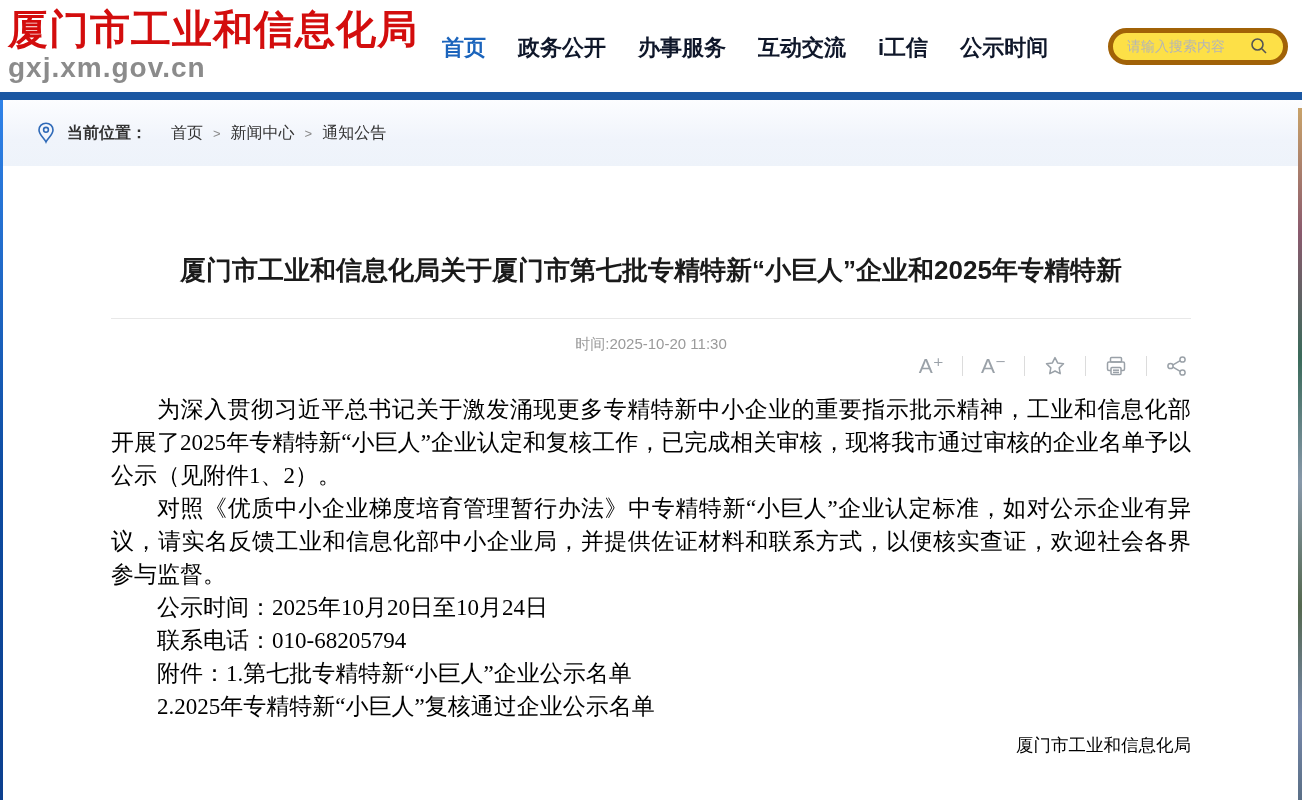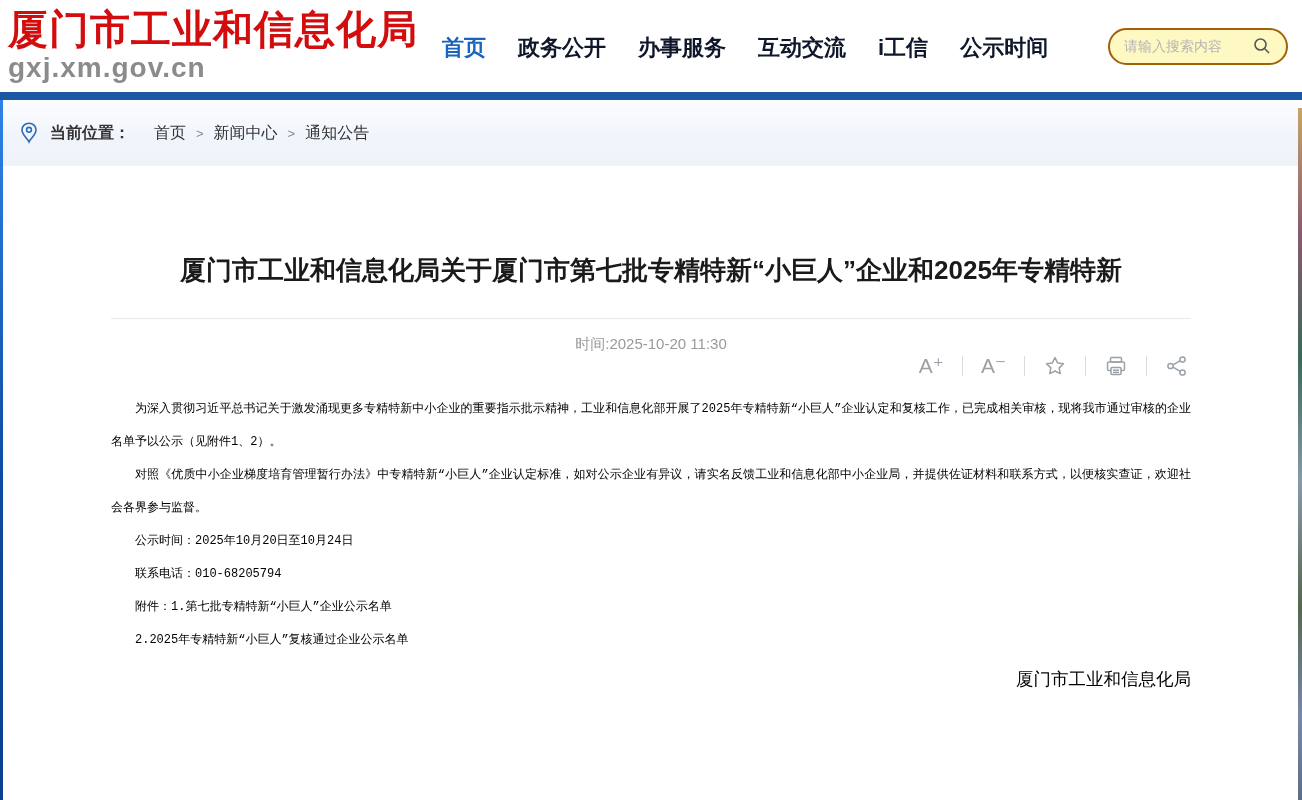--- a/index.html
+++ b/index.html
@@ -9,50 +9,50 @@
   
   .site-header { height:92px; display:flex; align-items:center; background:#fff; position:relative; }
   .logo-block { margin-left:8px; line-height:1; }
   .logo-title { font-family:"Liberation Serif","DejaVu Serif",serif; font-weight:bold;
     font-size:40px; color:#d30d0d; letter-spacing:1px; }
   .logo-domain { font-size:28px; font-weight:bold; color:#8b8b8b; margin-top:4px; letter-spacing:1px; }
   .main-nav { display:flex; align-items:center; gap:32px; margin-left:24px; margin-top:4px; }
   .nav-item { font-size:22px; font-weight:bold; color:#0f172a; cursor:pointer; white-space:nowrap; }
   .nav-item.active { color:#1b64bc; }
   .search-box { margin-left:auto; margin-right:14px; width:180px; height:37px;
-    border:2px solid #a16207; border-radius:19px; display:flex; align-items:center;
-    padding:0 14px; background:#fef9c3; }
+    border:5px solid #a16207; border-radius:19px; display:flex; align-items:center;
+    padding:0 14px; background:#fde047; }
   .search-input { border:none; outline:none; flex:1; font-size:14px; color:#333; min-width:0; background:transparent; }
   .search-input::placeholder { color:#b5b5b5; }
   .search-icon-btn { width:20px; height:20px; cursor:pointer; flex:none; }
 
   
   .blue-bar { height:8px; background:#1b57a2; }
-  .breadcrumb-band { height:66px; display:flex; align-items:center; padding-left:20px;
+  .breadcrumb-band { height:66px; display:flex; align-items:center; padding-left:37px;
     background:linear-gradient(180deg,#fcfdff 0%, #f0f4fb 60%, #eef3fa 100%);
     font-size:16px; color:#333; }
   .breadcrumb-band .pin { width:18px; height:22px; margin-right:12px; flex:none; }
   .crumb-label { font-weight:bold; color:#333; margin-right:14px; }
   .crumb-link { color:#333; margin:0 10px; cursor:pointer; }
   .crumb-sep { color:#8a8a8a; font-size:13px; }
 
   
   .article-col { width:1080px; margin:12px auto; }
   .article-title { margin-top:78px; text-align:center; font-size:26px; font-weight:bold;
     color:#1a1a1a; line-height:52px; }
   .divider { margin-top:22px; border-top:1px solid #e8e8e8; }
   .meta-row { display:flex; align-items:center; padding-top:16px; height:46px;flex-direction:column; }
   .meta-time { font-size:15px; color:#9a9a9a; }
   .tools { margin-left:auto; display:flex; align-items:center; color:#9aa1a8; }
   .tool-btn { font-size:21px; color:#9aa1a8; cursor:pointer; padding:0 2px; display:flex; align-items:center; }
   .tool-sep { width:1px; height:20px; background:#dcdcdc; margin:0 16px; }
   .tool-btn svg { display:block; }
 
-  .body-text { margin-top:28px; font-family:Liberation Mono, monospace;
-    font-size:12px; color:#000; line-height:33px; text-align:justify; }
+  .body-text { margin-top:28px; font-family:Liberation Serif, serif;
+    font-size:23px; color:#000; line-height:33px; text-align:justify; }
   .body-text p { text-indent:2em; }
 
   .signature { margin-top:6px; text-align:right; font-family:"Liberation Serif","DejaVu Serif",serif;
     font-size:17.5px; color:#000; line-height:33px; }
 
   
   .edge-left { position:absolute; left:0; top:100px; bottom:0; width:3px;
     background:linear-gradient(180deg,#2f82e8,#0d4ba0 55%,#0c3f8e); }
   .edge-right { position:absolute; right:0; top:108px; bottom:0; width:4px;
     background:linear-gradient(180deg,#c9a36a,#8a5a6e 18%,#3a6a5a 36%,#8899aa 54%,#55684f 72%,#7788aa 88%,#5a6f86); }

